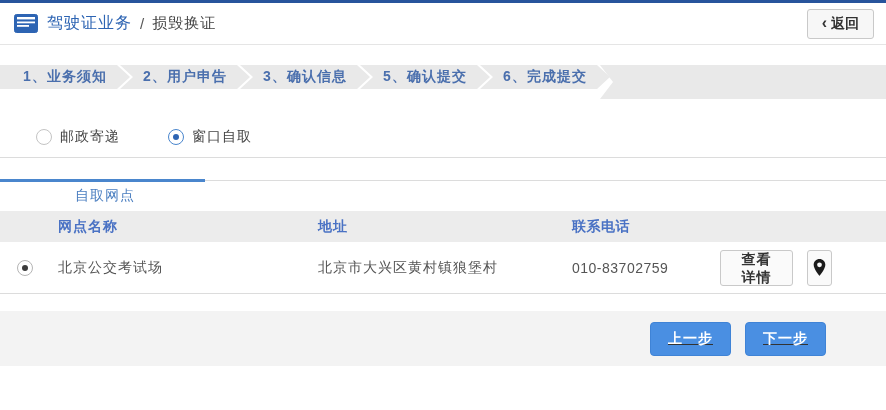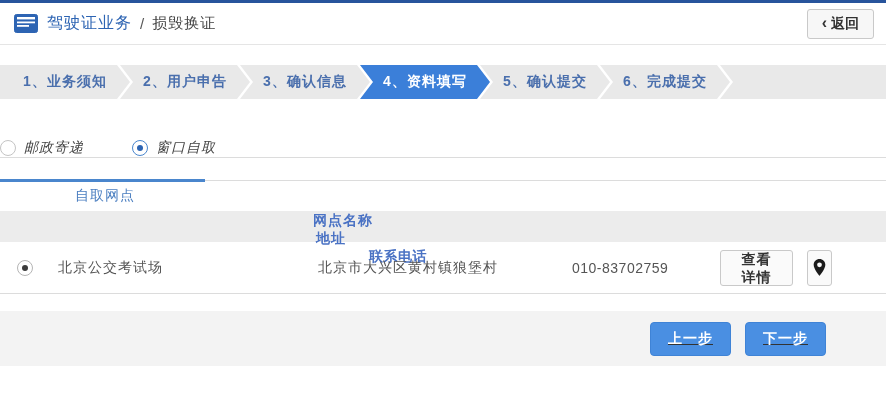--- a/index.html
+++ b/index.html
@@ -15,56 +15,56 @@
   .title-primary { color:#2d64b3; font-size:16px; font-weight:normal; letter-spacing:1px; }
   .title-sep { color:#555; font-size:15px; margin:0 8px; }
   .title-secondary { color:#444; font-size:15px; letter-spacing:1px; }
   .back-btn { margin-left:auto; height:30px; padding:0 14px; background:#f7f7f7;
     border:1px solid #c9c9c9; border-radius:3px; color:#333; font-size:14px; font-weight:bold;
     display:flex; align-items:center; gap:4px; cursor:pointer; }
   .back-chevron { font-size:16px; font-weight:bold; line-height:1; position:relative; top:-1px; }
 
   
   .steps-wrap { margin-top:20px; height:34px; display:flex; }
-  .step { width:130px; height:34px; background:#e9e9e9; color:#4a6fad; font-size:14px;
+  .step { width:130px; height:24px; background:#e9e9e9; color:#4a6fad; font-size:14px;
     font-weight:bold; display:flex; align-items:center; justify-content:center;
     clip-path:polygon(0 0, calc(100% - 13px) 0, 100% 50%, calc(100% - 13px) 100%, 0 100%, 13px 50%);
     cursor:default; letter-spacing:1px; }
   .step:first-child { clip-path:polygon(0 0, calc(100% - 13px) 0, 100% 50%, calc(100% - 13px) 100%, 0 100%); }
   .step + .step, .step-filler { margin-left:-10px; }
   .step.active { background:#3b7fd9; color:#fff; }
   .step-filler { flex:1; height:34px; background:#e9e9e9;
     clip-path:polygon(0 0, 100% 0, 100% 100%, 0 100%, 13px 50%); }
 
   
   .section { margin-top:18px; }
   .section-head { border-top:1px solid #dcdcdc; position:relative; }
   .section-head::before { content:""; position:absolute; top:-2px; left:0; width:205px;
     height:3px; background:#4a86cd; }
   .section-label-row { height:37px; display:flex; align-items:center; padding-left:75px;
     border-bottom:1px solid #ececec; }
   .section-label { color:#4a7ec0; font-size:14px; letter-spacing:1px; }
 
   
-  .radio-row { height:41px; display:flex; align-items:flex-end; padding-left:0;
-    border-bottom:1px solid #dcdcdc;font-style:italic; }
+  .radio-row { height:41px; display:flex; align-items:center; padding-left:36px;
+    border-bottom:1px solid #dcdcdc; }
   .radio-opt { display:flex; align-items:center; margin-right:48px; cursor:pointer;
     font-size:14px; color:#444; letter-spacing:1px; }
   .radio-circle { width:16px; height:16px; border-radius:50%; border:1px solid #c4c4c4;
     background:#fff; margin-right:8px; position:relative; flex:0 0 auto; }
   .radio-circle.checked-blue { border-color:#4a86cd; }
   .radio-circle.checked-blue::after { content:""; position:absolute; left:4px; top:4px;
     width:6px; height:6px; border-radius:50%; background:#2d64b3; }
   .radio-circle.checked-dark { border-color:#b5b5b5; }
   .radio-circle.checked-dark::after { content:""; position:absolute; left:4px; top:4px;
     width:6px; height:6px; border-radius:50%; background:#3c3c3c; }
 
   
   .tbl-header { height:30px; background:#ececec; display:flex; align-items:center;
-    color:#4a72c4; font-size:14px; font-weight:bold; letter-spacing:1px;flex-direction:column; }
+    color:#4a72c4; font-size:14px; font-weight:bold; letter-spacing:1px; }
   .tbl-row { height:52px; background:#fff; display:flex; align-items:center;
     border-bottom:1px solid #dcdcdc; color:#555; font-size:14px; letter-spacing:1px; }
   .col-radio { width:58px; display:flex; justify-content:center; }
   .col-name { width:260px; }
   .col-addr { width:254px; }
   .col-phone { width:148px; letter-spacing:0.5px; }
   .col-actions { flex:1; display:flex; align-items:center; justify-content:flex-end;
     padding-right:54px; gap:14px;border-radius:14px; }
   .detail-btn { height:36px; padding:0 16px; background:#fafafa; border:1px solid #c9c9c9;
     border-radius:3px; color:#333; font-size:14px; font-weight:bold; letter-spacing:1px;
@@ -97,21 +97,20 @@
   <button class="back-btn">
     <span class="back-chevron">‹</span>
     <span>返回</span>
   </button>
 </div>
 
 <div class="steps-wrap">
   <div class="step">1、业务须知</div>
   <div class="step">2、用户申告</div>
   <div class="step">3、确认信息</div>
-  <div class="step active">4、资料填写</div>
   <div class="step">5、确认提交</div>
   <div class="step">6、完成提交</div>
   <div class="step-filler"></div>
 </div>
 
 <div class="section">
   <div class="radio-row">
     <span class="radio-opt">
       <span class="radio-circle"></span>
       <span>邮政寄递</span>

